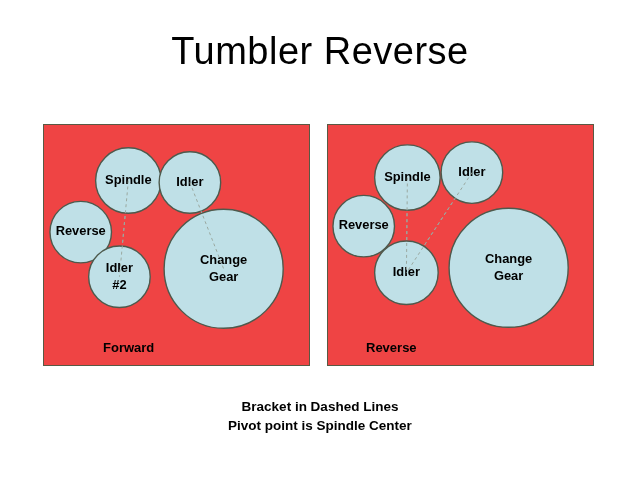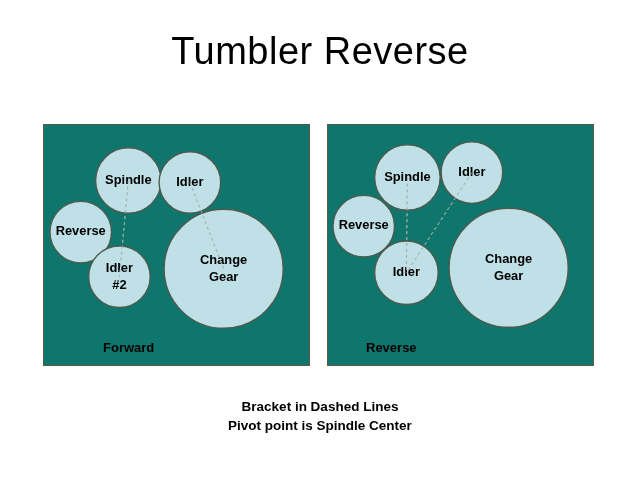--- a/index.html
+++ b/index.html
@@ -27,21 +27,21 @@
     width: 640px;
     text-align: center;
     font-size: 38px;
     font-weight: 400;
     color: #000000;
     letter-spacing: 0.5px;
     line-height: 1;
   }
   .panel {
     position: absolute;
-    background: #0f766e;
+    background: #ef4444;
     border: 1.5px solid #595944;
     box-sizing: border-box;
   }
   #panel-forward {
     left: 43px;
     top: 124px;
     width: 267px;
     height: 242px;
   }
   #panel-reverse {

